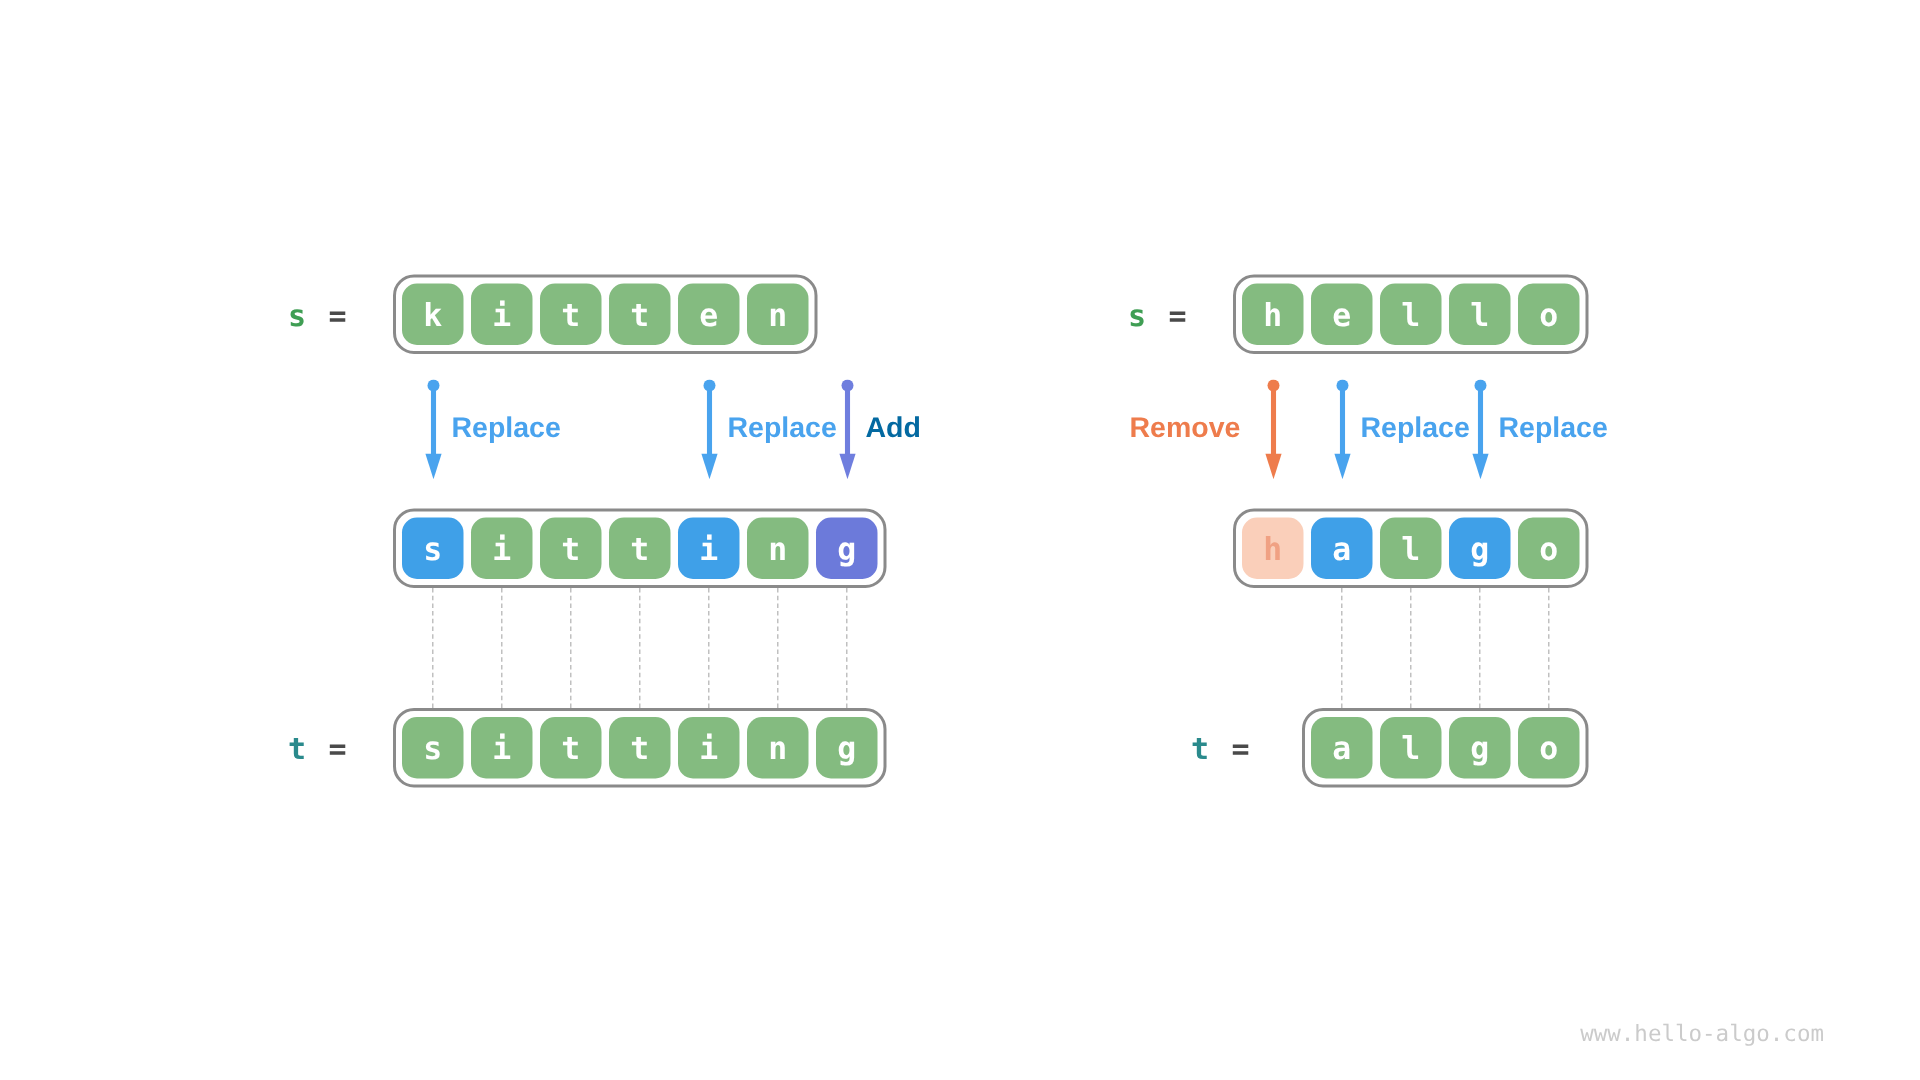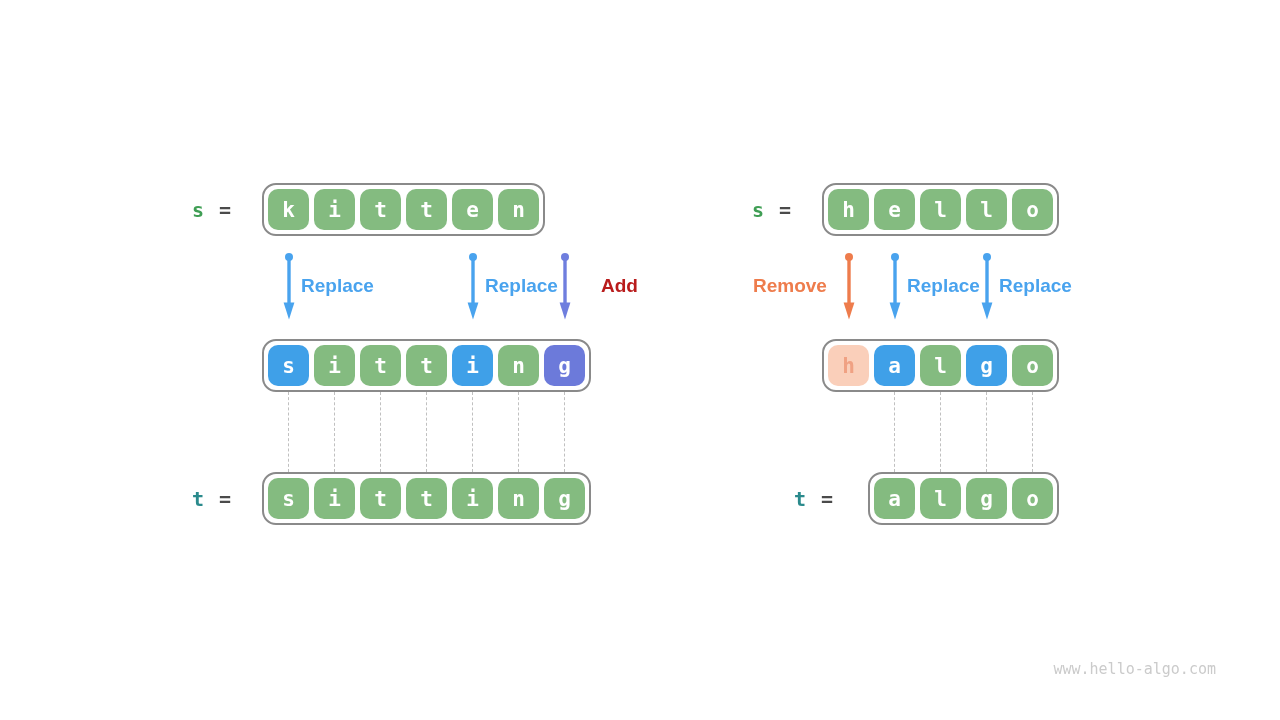--- a/index.html
+++ b/index.html
@@ -8,21 +8,21 @@
   .var-label{position:absolute;display:flex;gap:15px;
              font:700 20px "DejaVu Sans Mono",monospace;line-height:26px;}
   .row{position:absolute;display:flex;gap:5px;padding:4px;border:2px solid #8a8a8a;
        border-radius:14px;background:#ffffff;}
   .cell{width:41px;height:41px;border-radius:10px;display:flex;align-items:center;
         justify-content:center;font:700 21px "DejaVu Sans Mono",monospace;}
   .op-arrow{position:absolute;width:14px;height:67px;top:253px;}
   .op-label{position:absolute;top:274px;font:700 19px "Liberation Sans",sans-serif;
             line-height:24px;white-space:nowrap;}
   .dash{position:absolute;top:392px;height:80px;width:0;border-left:1.6px dashed #c0c0c0;}
-  .watermark{position:absolute;right:64px;bottom:42px;
+  .watermark{position:absolute;right:64px;bottom:22px;
              font:400 15px "DejaVu Sans Mono",monospace;}
 </style>
 </head>
 <body>
 
 <svg width="0" height="0" style="position:absolute">
   <defs>
     <g id="down-arrow">
       <circle cx="7" cy="4" r="4" fill="currentColor"></circle>
       <line x1="7" y1="5" x2="7" y2="51" stroke="currentColor" stroke-width="3.4"></line>
@@ -53,21 +53,21 @@
     <span class="op-label" style="left: 301px; color: rgb(73, 163, 238);">Replace</span>
 
     <svg class="op-arrow" style="left: 466px; color: rgb(73, 163, 238);" viewBox="0 0 14 67">
         <use href="#down-arrow"></use>
       </svg>
     <span class="op-label" style="left: 485px; color: rgb(73, 163, 238);">Replace</span>
 
     <svg class="op-arrow" style="left: 558px; color: rgb(111, 126, 222);" viewBox="0 0 14 67">
         <use href="#down-arrow"></use>
       </svg>
-    <span class="op-label" style="left: 601px; color: #b91c1c;">Add</span>
+    <span class="op-label" style="left: 577px; color: #0369a1;">Add</span>
 
     <div class="row" style="left: 262px; top: 339px; border-color: rgb(138, 138, 138);">
         <div class="cell" style="background: rgb(63, 160, 232); color: rgb(255, 255, 255);">s</div>
         <div class="cell" style="background: rgb(132, 187, 128); color: rgb(255, 255, 255);">i</div>
         <div class="cell" style="background: rgb(132, 187, 128); color: rgb(255, 255, 255);">t</div>
         <div class="cell" style="background: rgb(132, 187, 128); color: rgb(255, 255, 255);">t</div>
         <div class="cell" style="background: rgb(63, 160, 232); color: rgb(255, 255, 255);">i</div>
         <div class="cell" style="background: rgb(132, 187, 128); color: rgb(255, 255, 255);">n</div>
         <div class="cell" style="background: rgb(108, 122, 218); color: rgb(255, 255, 255);">g</div>
       </div>

